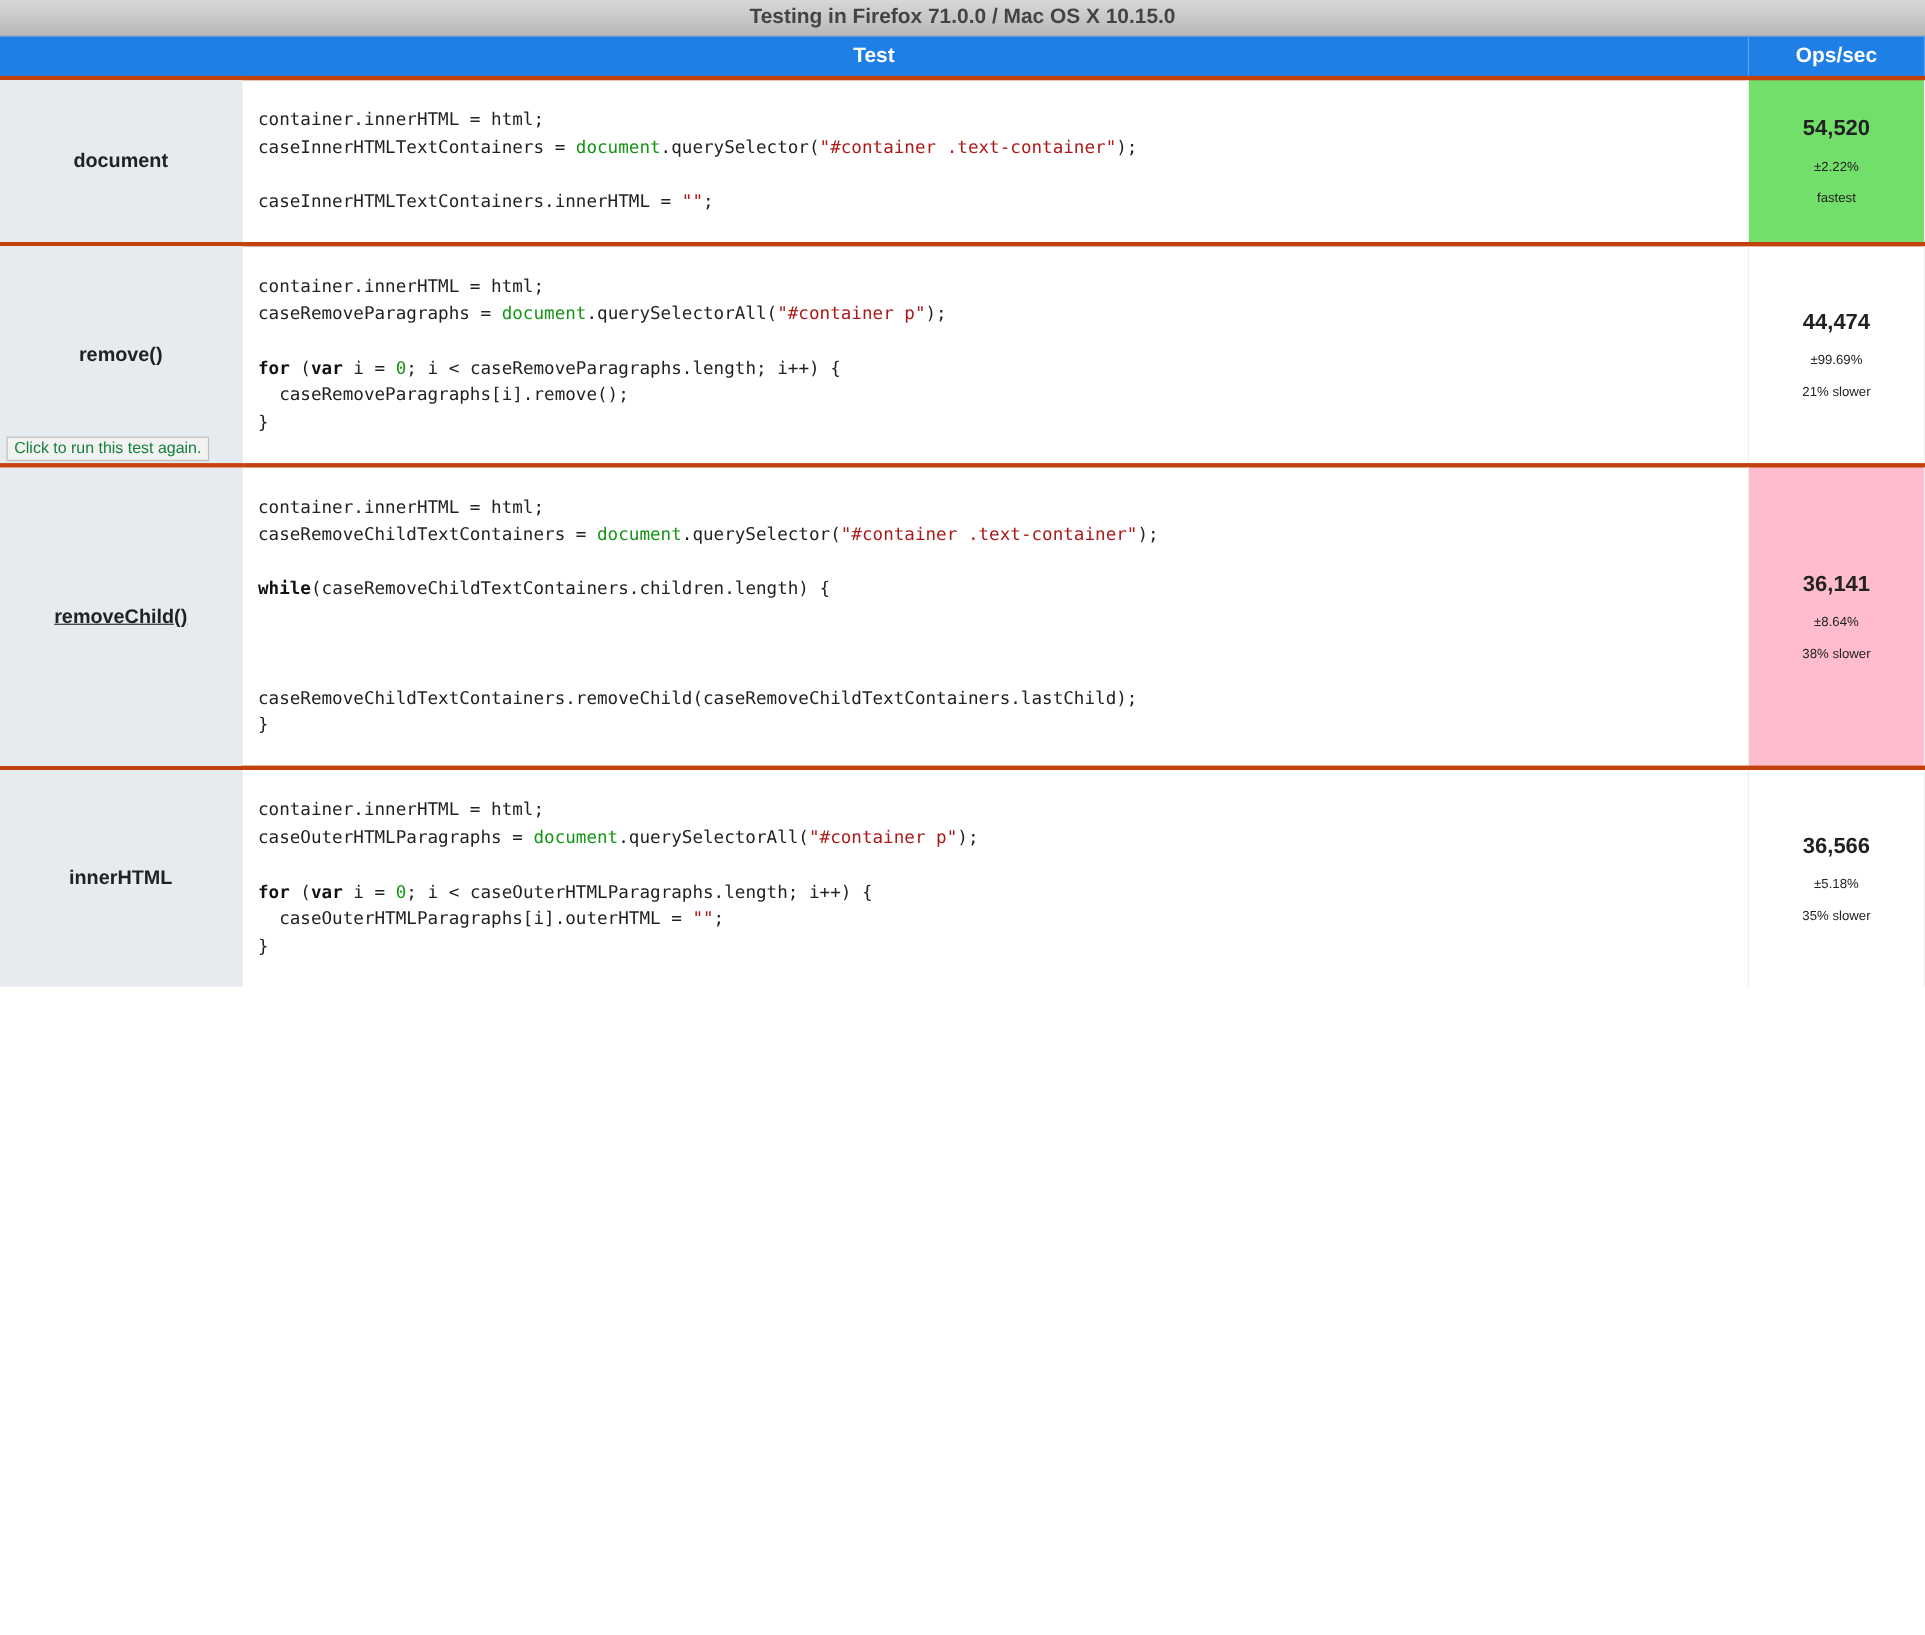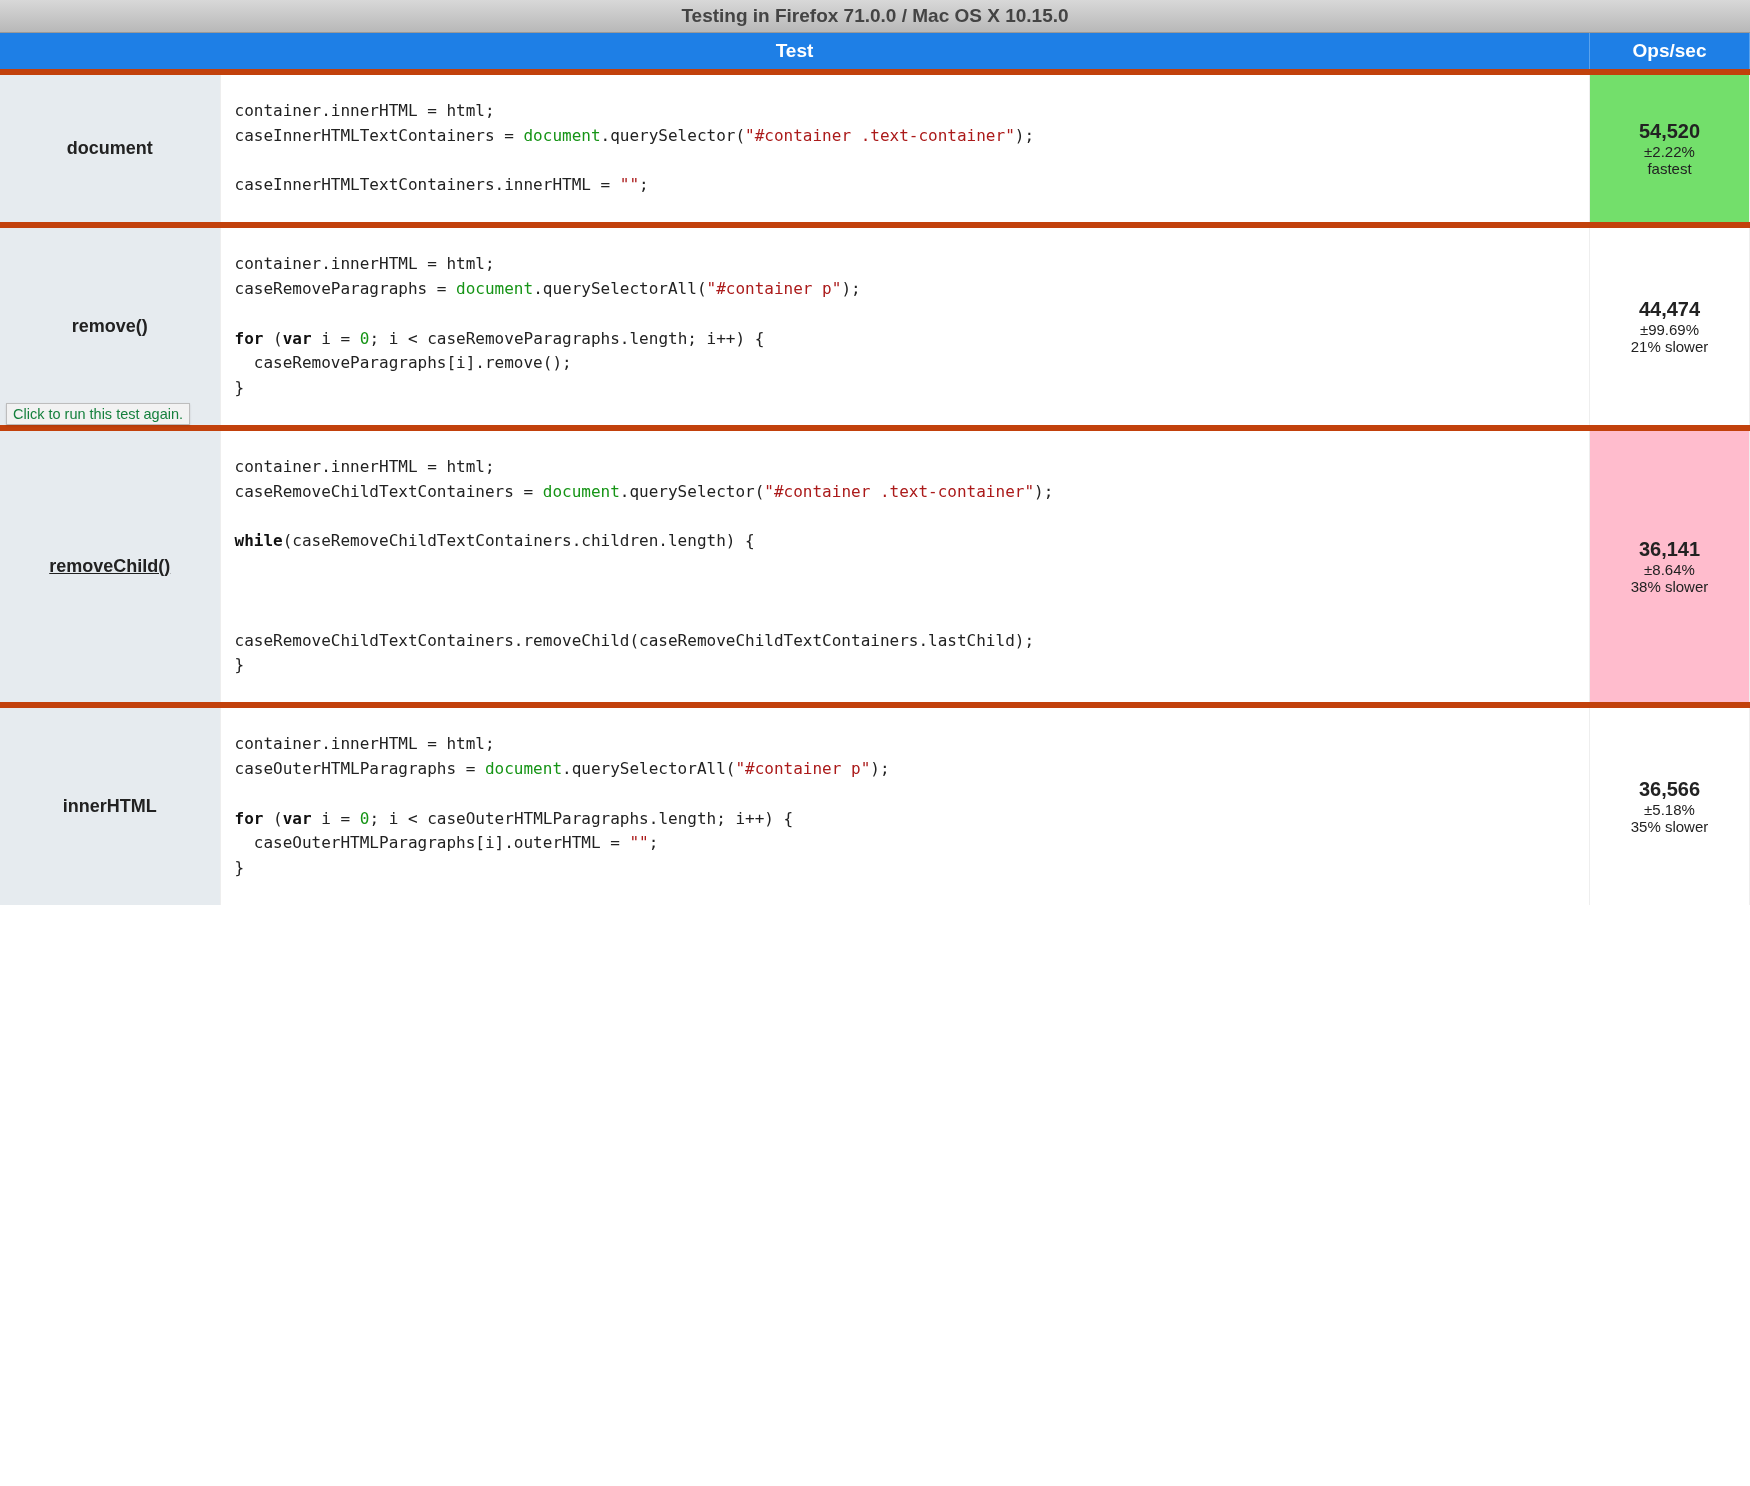--- a/index.html
+++ b/index.html
@@ -32,21 +32,21 @@
       font-weight: bold;
       font-size: 19px;
       padding: 7px 0;
       text-align: center;
       border-right: 1px solid #5aa3ee;
     }
     col.col-name { width: 220px; }
     col.col-code { width: auto; }
     col.col-ops  { width: 160px; }
     tbody td {
-      border-top: 6px solid #c2410c;
+      border-top: 4px solid #c2410c;
       border-right: 1px solid #eee;
       vertical-align: middle;
     }
     td.name-cell {
       background: #e6ebef;
       text-align: center;
       font-weight: bold;
       font-size: 18px;
       padding: 8px;
       position: relative;
@@ -62,22 +62,22 @@
       text-align: center;
       padding: 8px;
       font-size: 16px;
     }
     td.ops-cell .ops-value {
       font-weight: bold;
       font-size: 20px;
     }
     td.ops-cell .ops-pct,
     td.ops-cell .ops-note {
-      font-size: 15px;
-      margin-top: 0;
+      font-size: 12px;
+      margin-top: 15px;
     }
     .fastest { background: #73df6b; }
     .slowest { background: #ffbccd; }
     pre {
       font-family: "Menlo", "Consolas", monospace;
       font-size: 16px;
       line-height: 1.55;
       white-space: pre-wrap;
       word-wrap: break-word;
       color: #222;

